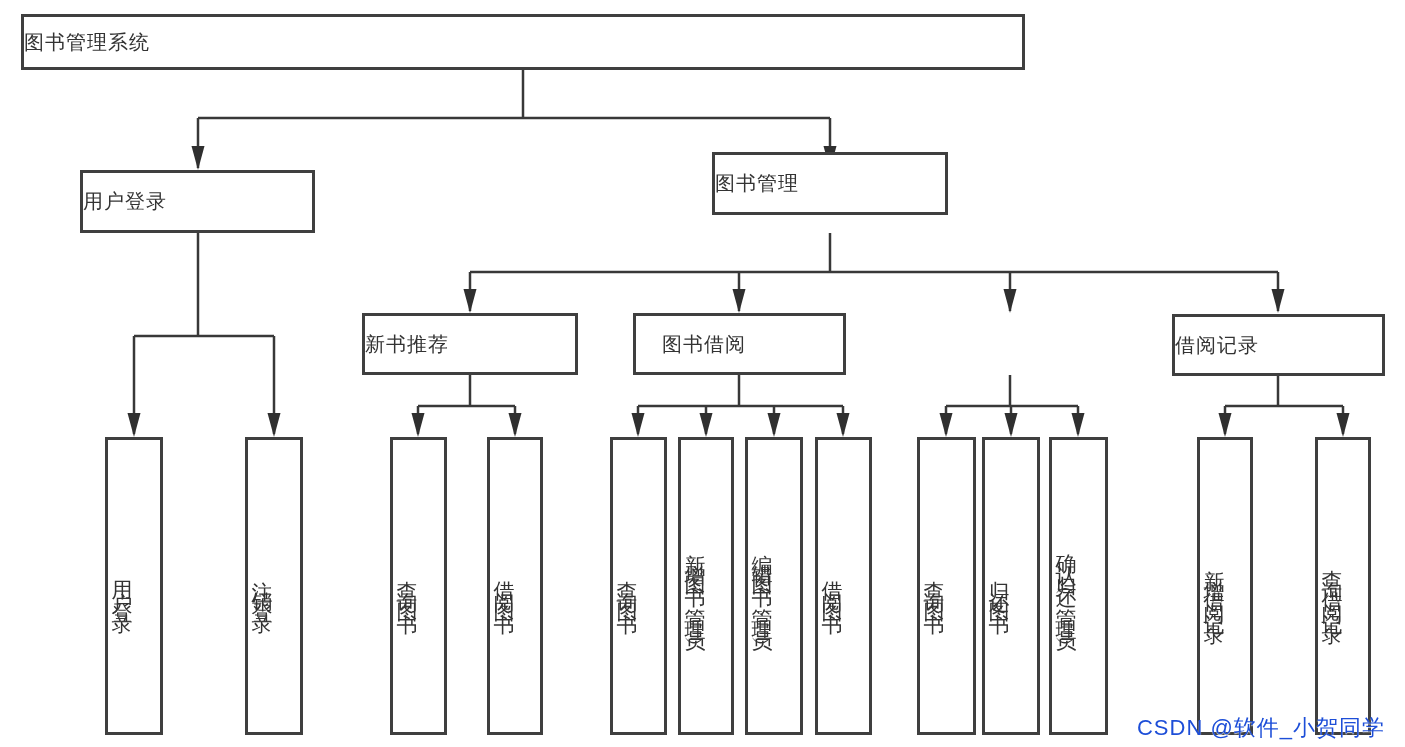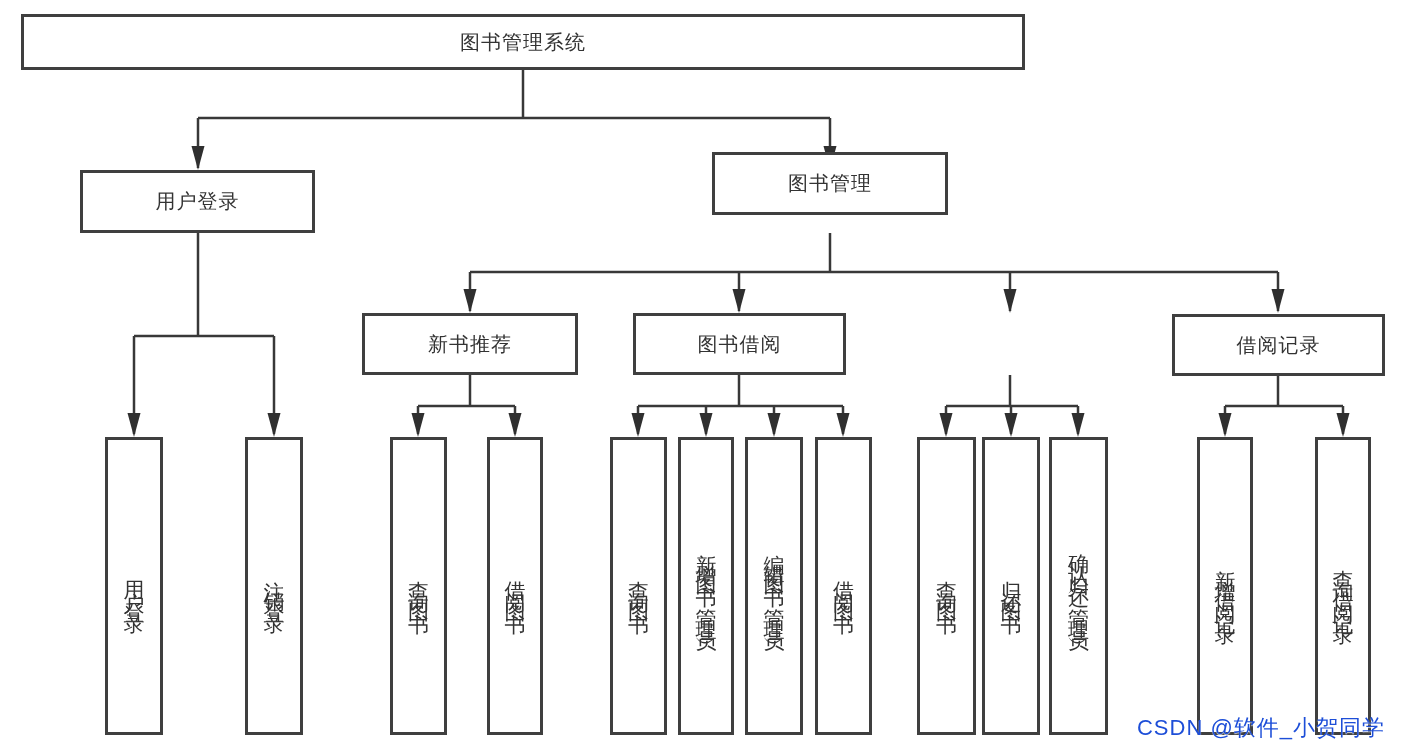--- a/index.html
+++ b/index.html
@@ -1,20 +1,20 @@
 <!DOCTYPE html>
 <html><head>
 <meta charset="utf-8">
 <style>
   html,body{margin:0;padding:0;background:#ffffff;}
   body{font-family:"Liberation Sans","DejaVu Sans",sans-serif;}
   .canvas{position:relative;width:1405px;height:747px;background:#ffffff;overflow:hidden;}
   .connectors{position:absolute;left:0;top:0;z-index:1;}
   .node{position:absolute;box-sizing:border-box;background:#ffffff;border:3px solid #3f3f3f;
-        display:flex;align-items:center;justify-content:center;z-index:2;color:#333333;}
+        display:flex;align-items:center;justify-content:flex-start;z-index:2;color:#333333;}
   .hnode{font-size:20px;letter-spacing:1px;}
   .vnode .vlabel{writing-mode:vertical-rl;text-orientation:mixed;font-size:21px;
         letter-spacing:11px;color:#333333;white-space:nowrap;}
   .watermark{position:absolute;right:20px;bottom:4px;z-index:3;font-size:22px;
         color:#1d4ed8;text-shadow:0 1px 1px rgba(255,255,255,.8);letter-spacing:1px;}
 </style>
 </head>
 <body>
 
 <div class="canvas">
@@ -92,21 +92,21 @@
   <div class="node hnode" style="left:80px;top:170px;width:235px;height:63px;">
     <span>用户登录</span>
   </div>
   <div class="node hnode" style="left:712px;top:152px;width:236px;height:63px;">
     <span>图书管理</span>
   </div>
 
   <div class="node hnode" style="left:362px;top:313px;width:216px;height:62px;">
     <span>新书推荐</span>
   </div>
-  <div class="node hnode" style="left:633px;top:313px;width:213px;height:62px;">
+  <div class="node hnode" style="left:633px;top:313px;width:213px;height:62px;padding-left:26px;">
     <span>图书借阅</span>
   </div>
   <div class="node hnode" style="left:1172px;top:314px;width:213px;height:62px;">
     <span>借阅记录</span>
   </div>
 
   <div class="node vnode" style="left:105px;top:437px;width:58px;height:298px;">
     <span class="vlabel">用户登录</span>
   </div>
   <div class="node vnode" style="left:245px;top:437px;width:58px;height:298px;">

